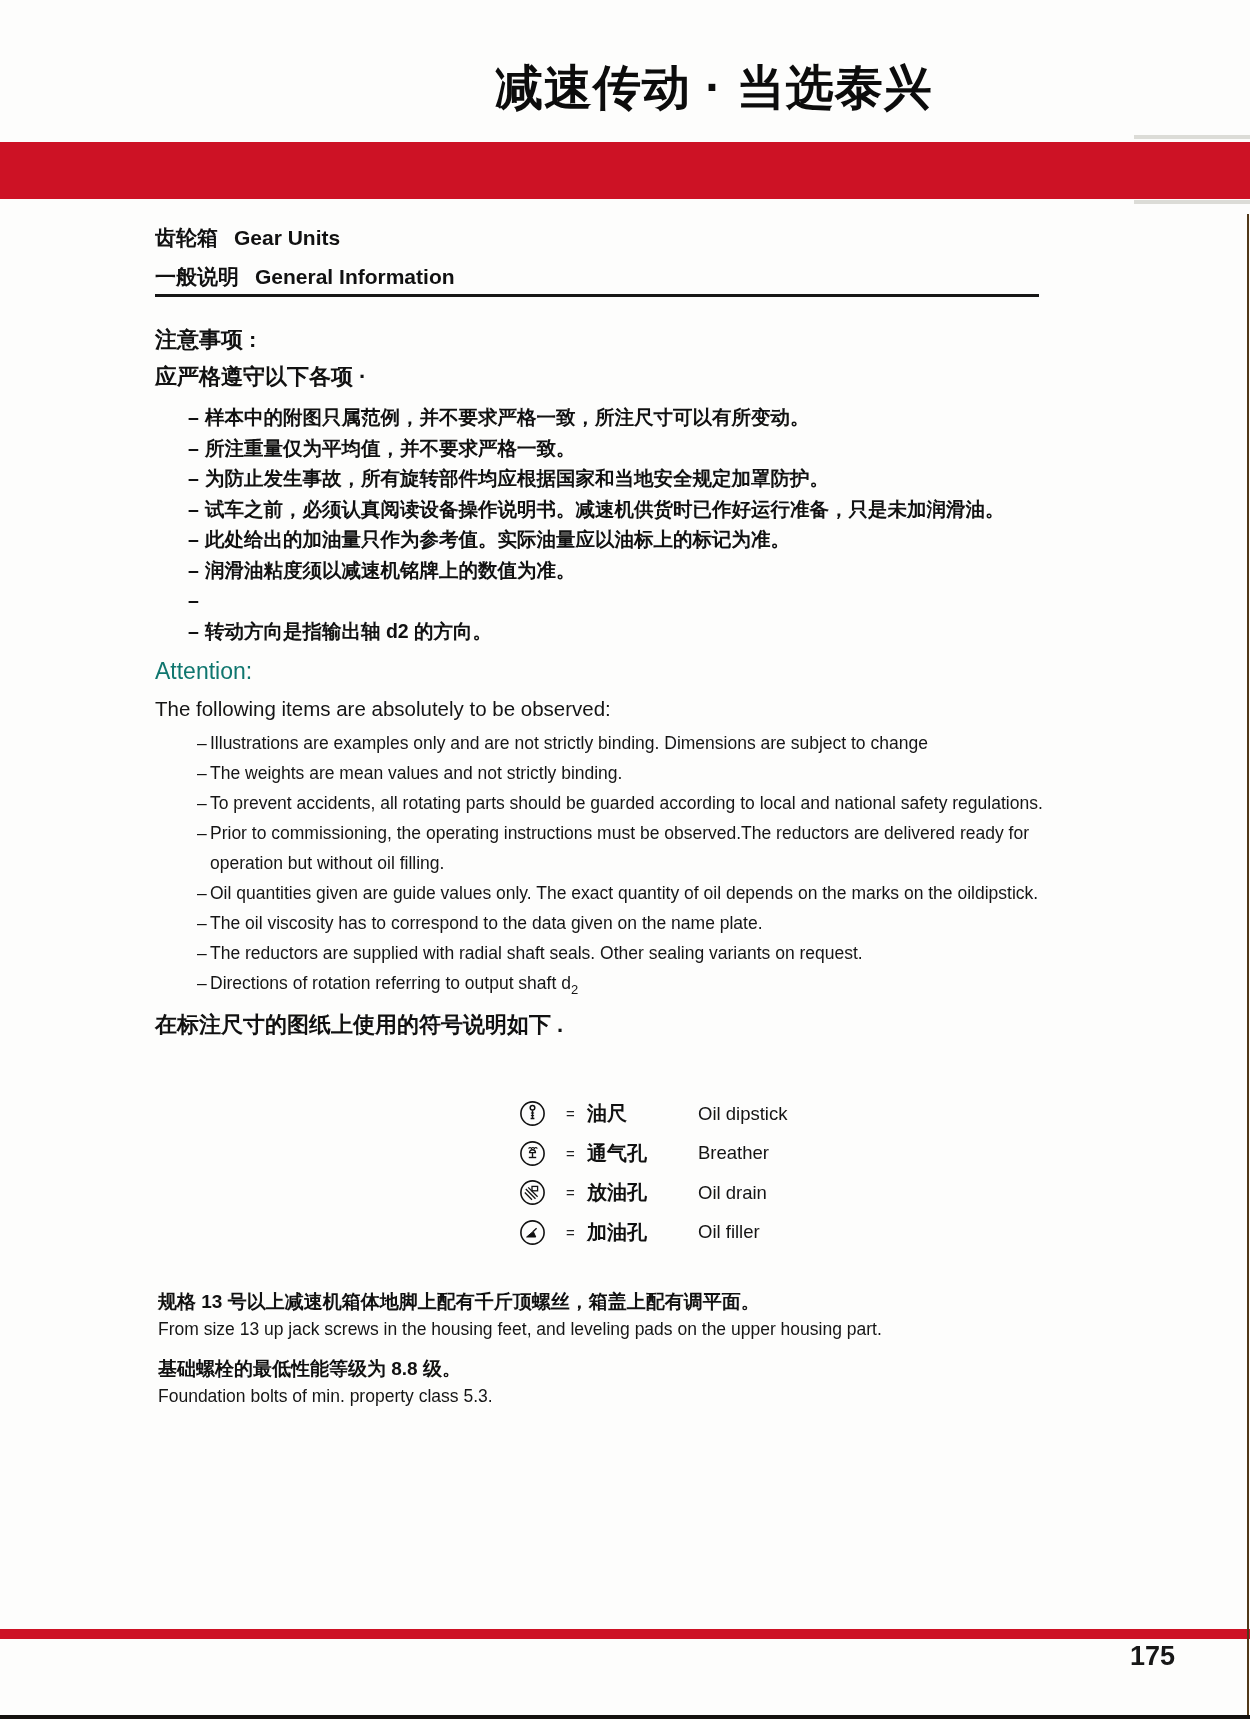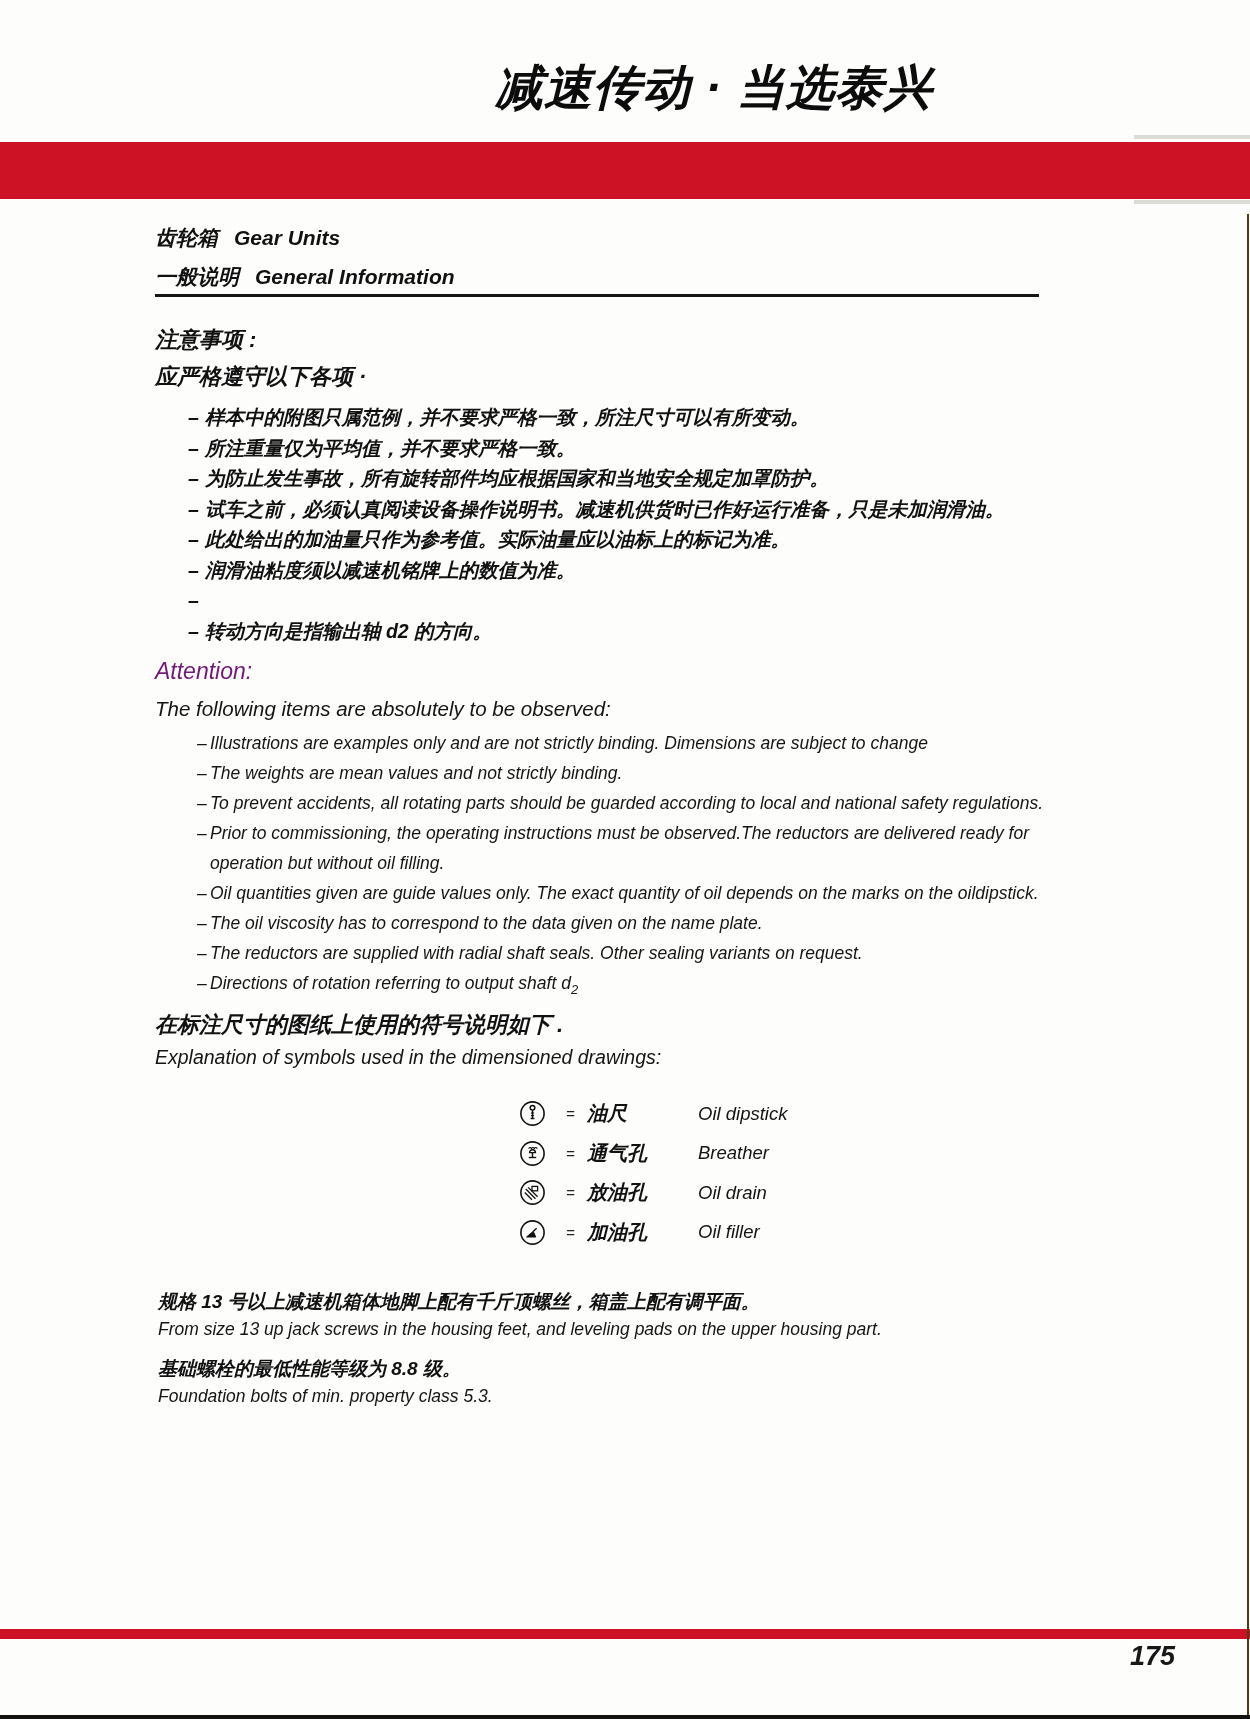--- a/index.html
+++ b/index.html
@@ -2,21 +2,21 @@
 <html style="--accent: #cd1225;"><head>
 <meta charset="utf-8">
 <style>
   html,body{margin:0;padding:0;}
   body{
     width:1250px;height:1719px;overflow:hidden;
     background:#fdfdfc;
     font-family:"Liberation Sans","DejaVu Sans",sans-serif;
     color:#111;
   }
-  .page{position:relative;width:1250px;height:1354px;font-style:italic;}
+  .page{position:relative;width:1250px;height:1354px;}
 
   .title{
     position:absolute;left:495px;top:56px;
     font-size:48px;font-weight:700;letter-spacing:1px;
     white-space:nowrap;color:#0c0c0c;
   }
   .red-band{
     position:absolute;left:0;top:142px;width:1250px;height:57px;
     background:var(--accent,#cd1225);
   }
@@ -33,21 +33,21 @@
   .zh-h1{position:absolute;left:155px;top:325px;font-size:22px;font-weight:700;white-space:nowrap;}
   .zh-h2{position:absolute;left:155px;top:362px;font-size:22px;font-weight:700;white-space:nowrap;}
 
   .list{position:absolute;}
   .list .li{display:flex;white-space:nowrap;}
   .list .dash{display:inline-block;flex:none;}
 
   .zh-list{left:188px;top:402px;font-size:19.5px;font-weight:700;line-height:30.5px;}
   .zh-list .dash{width:17px;}
 
-  .en-h1{position:absolute;left:155px;top:658px;font-size:23px;color:#701a75;white-space:nowrap;}
+  .en-h1{position:absolute;left:155px;top:658px;font-size:23px;color:#0f766e;white-space:nowrap;}
   .en-h2{position:absolute;left:155px;top:697px;font-size:20.5px;color:#141414;white-space:nowrap;}
 
   .en-list{left:197px;top:728px;font-size:17.5px;line-height:30px;color:#151515;}
   .en-list .dash{width:13px;}
   .en-list .li.cont{padding-left:13px;}
   .en-list sub{font-size:13px;line-height:0;}
 
   .sym-h-zh{position:absolute;left:155px;top:1010px;font-size:22px;font-weight:700;white-space:nowrap;}
   .sym-h-en{position:absolute;left:155px;top:1046px;font-size:19.5px;color:#141414;white-space:nowrap;}
 
@@ -165,21 +165,20 @@
         <span class="dash">–</span>
         <span class="txt">The reductors are supplied with radial shaft seals. Other sealing variants on request.</span>
       </div>
     <div class="li">
         <span class="dash">–</span>
         <span class="txt"><span>Directions of rotation referring to output shaft d</span><sub>2</sub></span>
       </div>
   </div>
 
   <div class="sym-h-zh">在标注尺寸的图纸上使用的符号说明如下 .</div>
-  <div class="sym-h-en">Explanation of symbols used in the dimensioned drawings:</div>
 
   <div class="sym-table">
 
     <div class="sym-row">
       <span class="icon">
         <svg width="27" height="27" viewBox="0 0 27 27">
           <circle cx="13.5" cy="13.5" r="11.6" fill="none" stroke="#111" stroke-width="1.6"></circle>
           <circle cx="13.5" cy="7.8" r="2.3" fill="none" stroke="#111" stroke-width="1.5"></circle>
           <path d="M13.5 10.2 V18.6 M11.6 18.6 h3.8" fill="none" stroke="#111" stroke-width="1.5"></path>
           <path d="M11.9 13 h3.2 M11.9 15.6 h3.2" fill="none" stroke="#111" stroke-width="1"></path>

